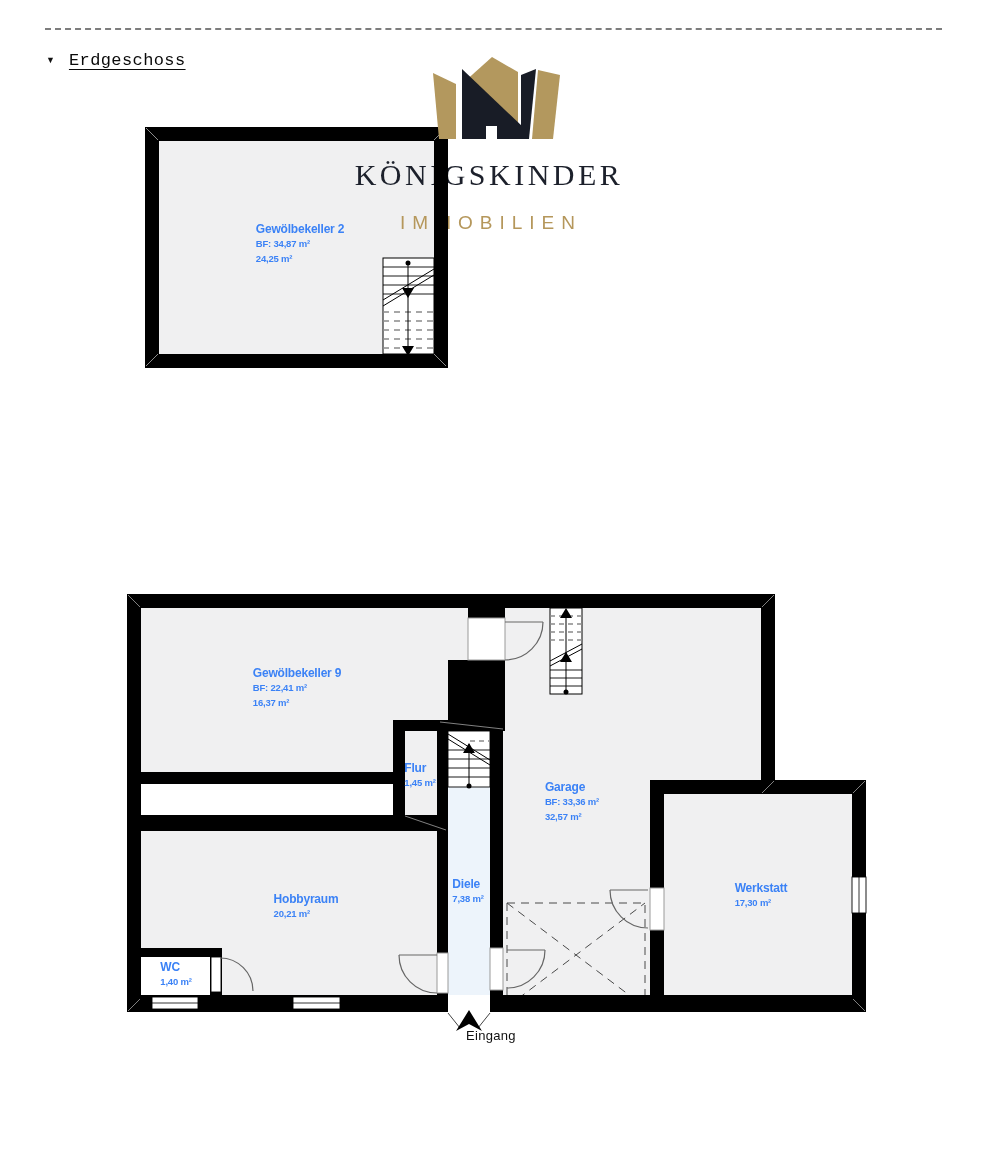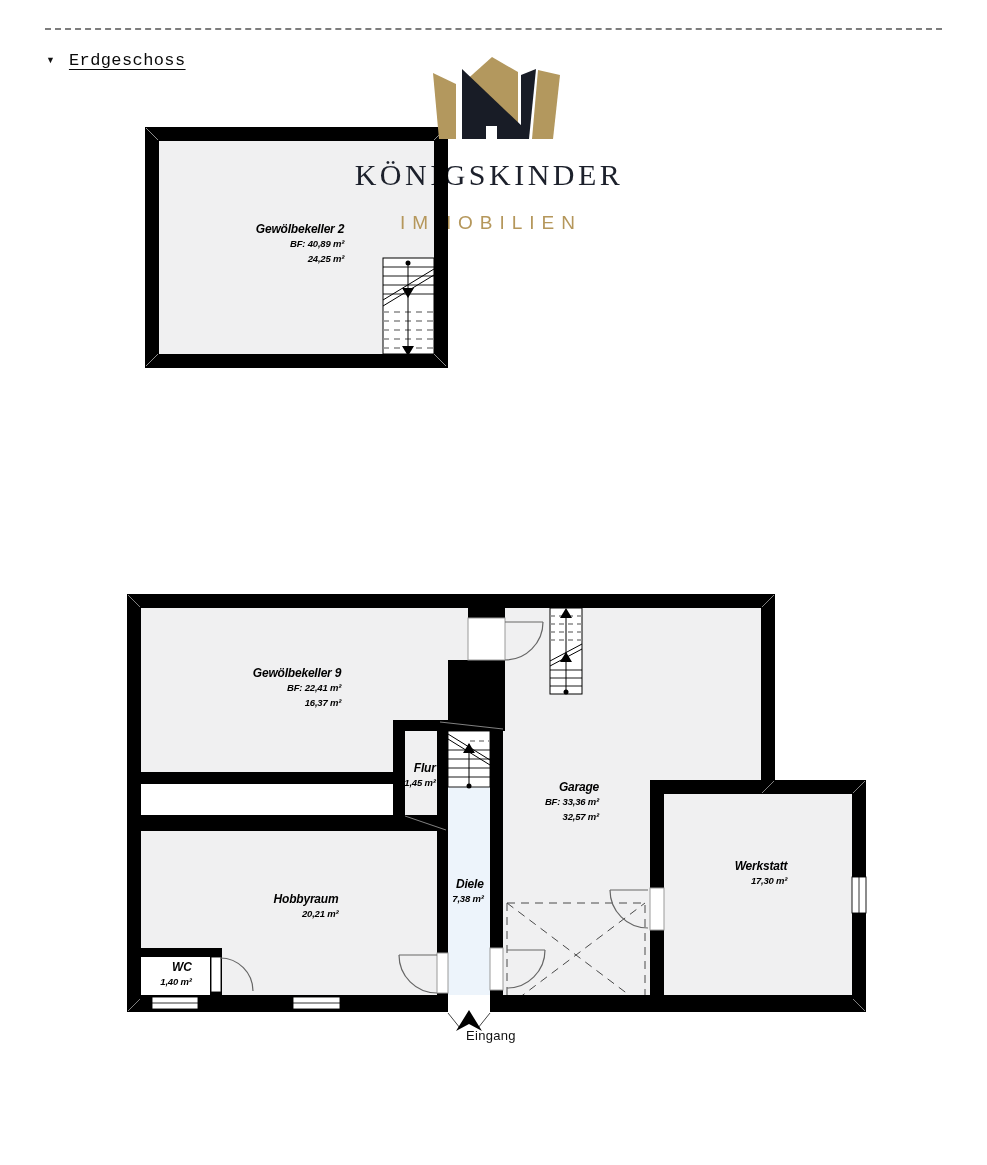--- a/index.html
+++ b/index.html
@@ -12,21 +12,21 @@
   .floor-link{font-size:17px;color:#0a0a0a;text-decoration:underline;
         text-underline-offset:4px;letter-spacing:.4px;cursor:pointer;font-family:Liberation Mono, monospace;}
   svg{position:absolute;left:0;top:0;}
   .logo-text{position:absolute;left:0;top:0;width:987px;text-align:center;
         mix-blend-mode:darken;pointer-events:none;}
   .logo-title{position:absolute;left:489px;top:158px;transform:translateX(-50%);
         font-family:"Liberation Serif",serif;font-size:30px;font-weight:500;
         letter-spacing:3.5px;color:#1c202b;white-space:nowrap;}
   .logo-sub{position:absolute;left:491px;top:212px;transform:translateX(-50%);
         font-size:19px;font-weight:400;letter-spacing:7px;color:#b5975b;white-space:nowrap;text-align:center;}
-  .rlabel{position:absolute;transform:translateX(-50%);text-align:right;color:#000000;font-style:italic;}
+  .rlabel{position:absolute;transform:translateX(-50%);text-align:left;color:#3b82f6;}
   .rname{font-size:12px;font-weight:bold;line-height:14px;letter-spacing:-.2px;white-space:nowrap;}
   .rarea{font-size:9.5px;font-weight:bold;line-height:15px;letter-spacing:-.2px;white-space:nowrap;}
   .entrance{position:absolute;left:491px;top:1028px;transform:translateX(-50%);
         font-size:13px;color:#111;letter-spacing:.3px;}
 </style>
 </head>
 <body>
 
 <div class="page">
 
@@ -164,21 +164,21 @@
     </g>
   </svg>
 
   <div class="logo-text">
     <span class="logo-title">KÖNIGSKINDER</span>
     <span class="logo-sub">IMMOBILIEN</span>
   </div>
 
   <div class="rlabel" style="left:300px;top:222px;">
     <div class="rname">Gewölbekeller 2</div>
-    <div class="rarea">BF: 40,89 m²</div>
+    <div class="rarea">BF: 34,87 m²</div>
     <div class="rarea">24,25 m²</div>
   </div>
 
   <div class="rlabel" style="left:297px;top:666px;">
     <div class="rname">Gewölbekeller 9</div>
     <div class="rarea">BF: 22,41 m²</div>
     <div class="rarea">16,37 m²</div>
   </div>
 
   <div class="rlabel" style="left:420px;top:761px;">
@@ -200,20 +200,20 @@
   <div class="rlabel" style="left:306px;top:892px;">
     <div class="rname">Hobbyraum</div>
     <div class="rarea">20,21 m²</div>
   </div>
 
   <div class="rlabel" style="left:176px;top:960px;">
     <div class="rname">WC</div>
     <div class="rarea">1,40 m²</div>
   </div>
 
-  <div class="rlabel" style="left:761px;top:859px;">
+  <div class="rlabel" style="left:761px;top:881px;">
     <div class="rname">Werkstatt</div>
     <div class="rarea">17,30 m²</div>
   </div>
 
   <div class="entrance">Eingang</div>
 
 </div>
 
 </body></html>

